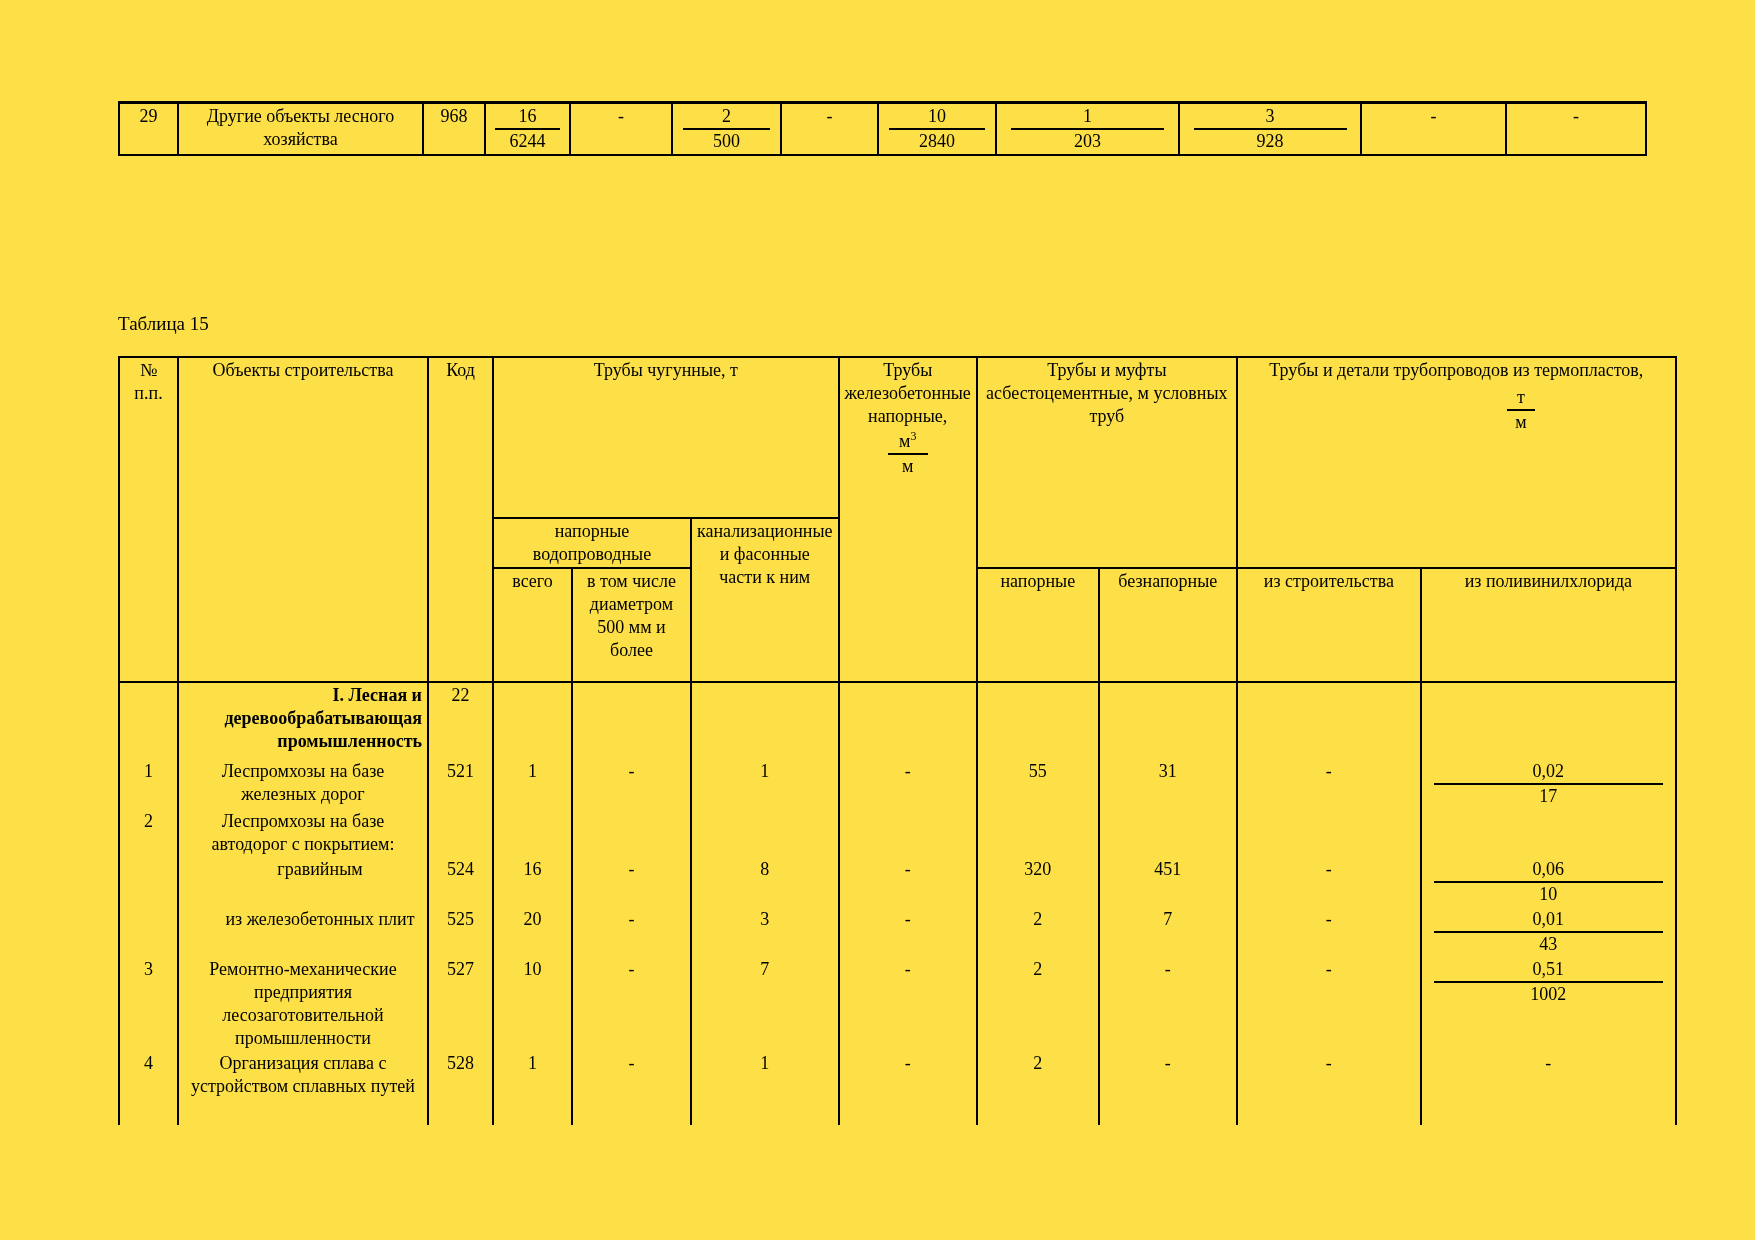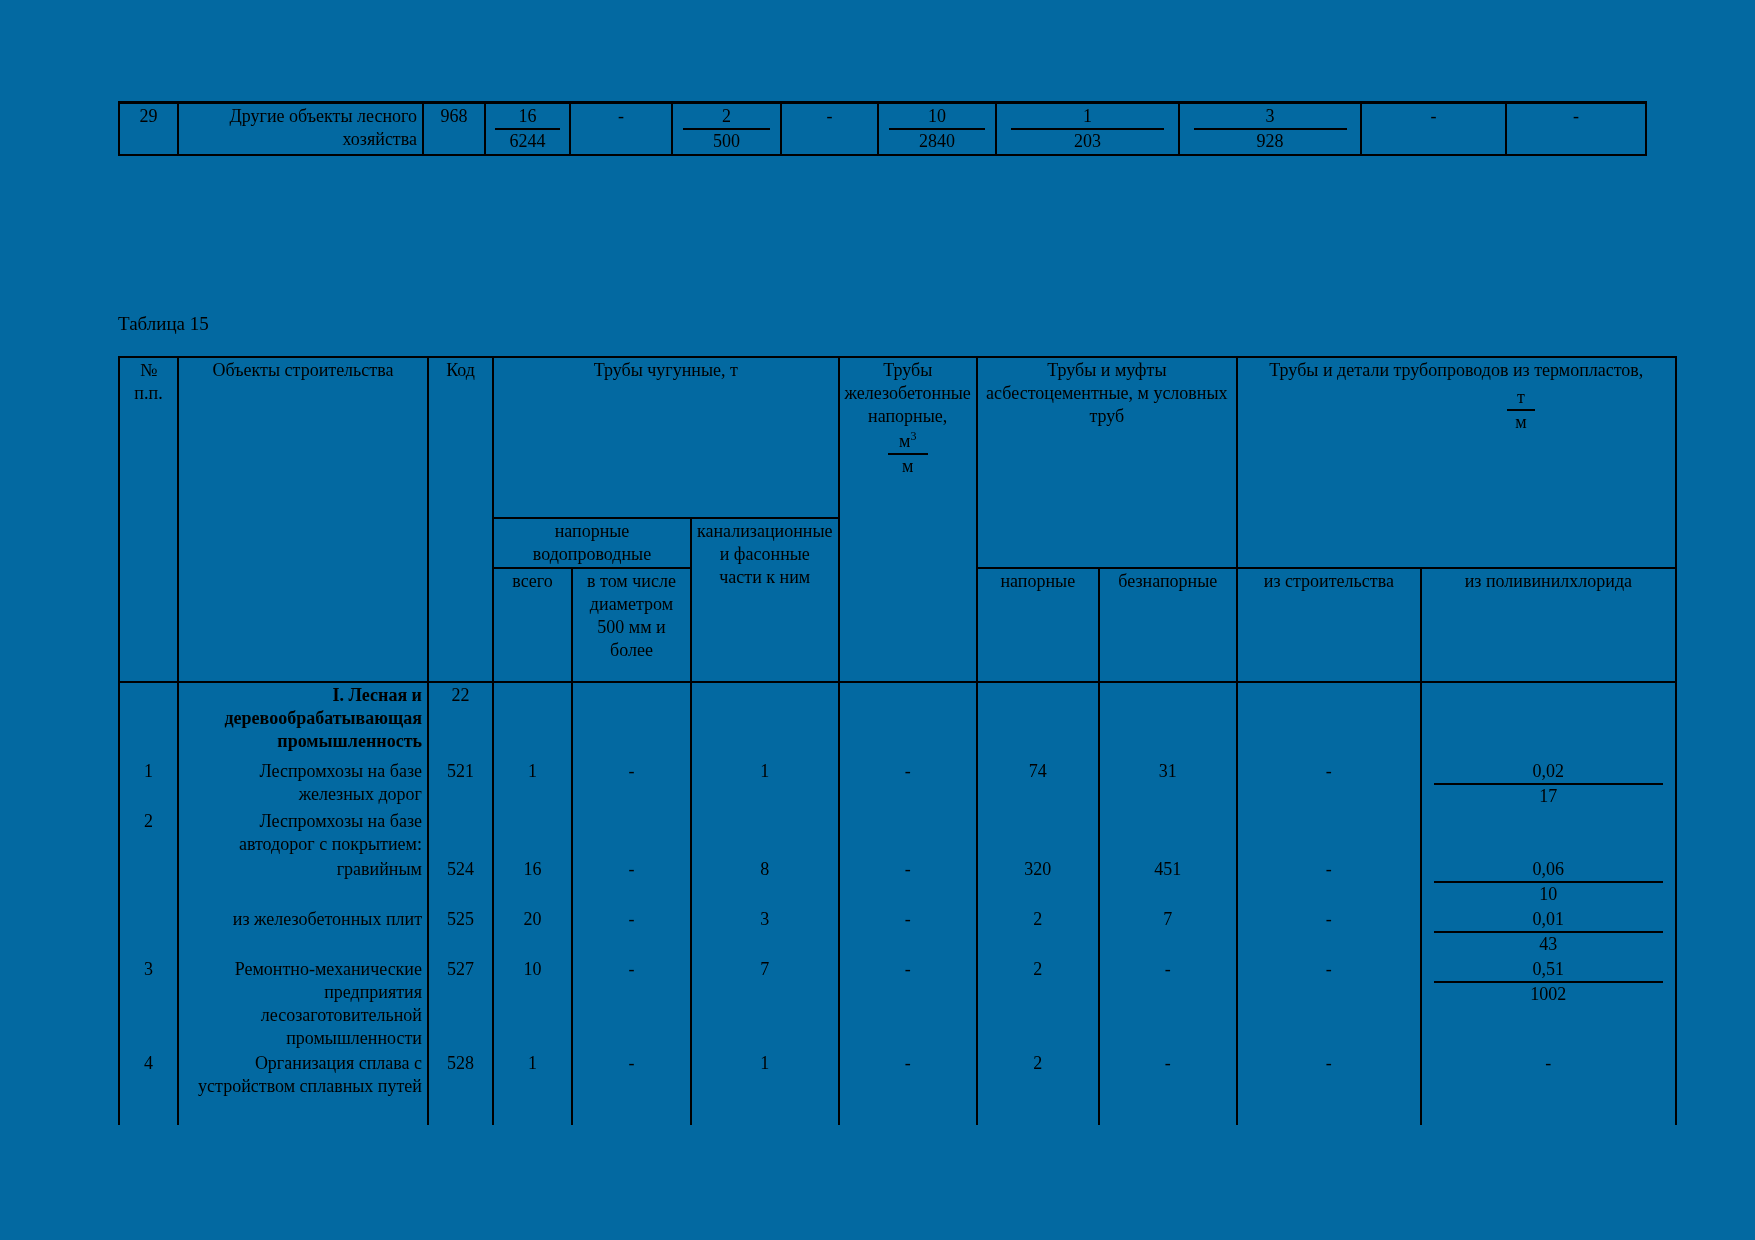--- a/index.html
+++ b/index.html
@@ -1,37 +1,37 @@
 <!DOCTYPE html>
 <html><head>
 <meta charset="utf-8">
 <style>
   html,body{margin:0;padding:0;background:#fff;}
   .page{
-    width:1755px;height:1240px;background:#0369a1;position:relative;overflow:hidden;
+    width:1755px;height:1240px;background:#fde047;position:relative;overflow:hidden;
     font-family:"Liberation Serif",serif;font-size:18px;line-height:23px;color:#000;
   }
   table.t{border-collapse:collapse;table-layout:fixed;margin-left:118px;}
   table.t td{
     border:2px solid #000;vertical-align:top;padding:1px 5px;
     overflow:hidden;overflow-wrap:break-word;box-sizing:border-box;
   }
   
   table.top{margin-top:101px;}
   table.top td{border-top:3px solid #000;}
   
   .caption{
     width:1529px;margin:156px 0 21px 118px;text-align:left;
     padding-right:8px;box-sizing:border-box;font-size:19px;
   }
   
   table.main thead td{text-align:center;}
   table.main tbody td{border-top:none;border-bottom:none;}
   .c{text-align:center;}
-  .lbl{text-align:right;}
+  .lbl{text-align:center;}
   .sec{font-weight:bold;text-align:right;}
   .ind{text-indent:34px;}
   
   .frac{width:90%;margin:0 auto;text-align:center;}
   .frac .num{border-bottom:2px solid #000;padding-bottom:0px;}
   .frac.wide{width:94%;}
   .frac.m3{width:40px;margin-top:2px;}
   .frac.tm{width:28px;margin:4px 0 0 264px;}
   sup{font-size:12px;line-height:0;}
 </style>
@@ -166,21 +166,21 @@
       </tr>
 
       <tr style="height:48px">
         <td class="c">1</td>
         <td class="lbl">Леспромхозы на базе железных дорог</td>
         <td class="c">521</td>
         <td class="c">1</td>
         <td class="c">-</td>
         <td class="c">1</td>
         <td class="c">-</td>
-        <td class="c">74</td>
+        <td class="c">55</td>
         <td class="c">31</td>
         <td class="c">-</td>
         <td class="c">
           <div class="frac wide">
             <div class="num">0,02</div>
             <div class="den">17</div>
           </div>
         </td>
       </tr>
 

